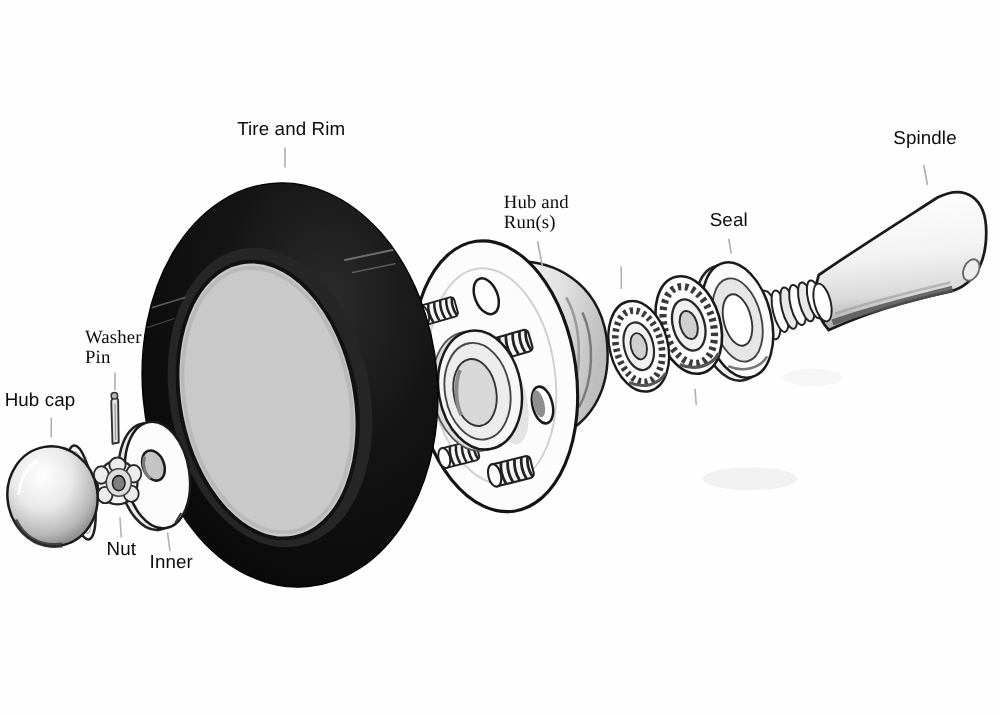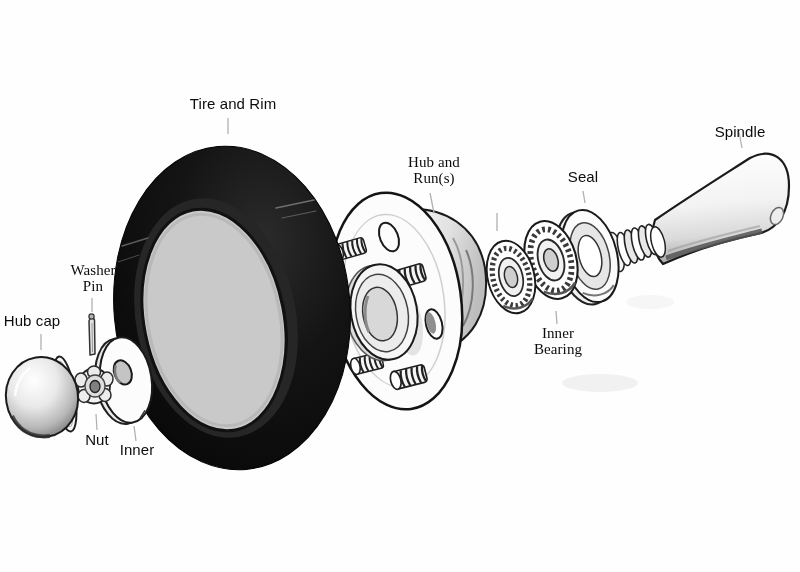--- a/index.html
+++ b/index.html
@@ -10,21 +10,21 @@
     overflow:hidden;
     font-family:"Liberation Sans", sans-serif;
   }
   .stage svg{position:absolute;left:0;top:0;}
   .lbl{
     position:absolute;
     transform:translateX(-50%);
     font-size:15px;
     line-height:16px;
     color:#0c0c0c;
-    text-align:center;
+    text-align:left;
     white-space:nowrap;
     letter-spacing:.1px;
   }
   .lbl.wrap{white-space:normal;font-family:Liberation Serif, serif;}
 </style>
 </head>
 <body>
 
 <div class="stage">
 
@@ -196,19 +196,18 @@
       <line x1="41" y1="334" x2="41" y2="350"></line>
       <line x1="97" y1="430" x2="96" y2="414"></line>
       <line x1="136" y1="441" x2="134" y2="426"></line>
       <line x1="557" y1="324" x2="556" y2="311"></line>
     </g>
   </svg>
 
   <div class="lbl" style="left:233px;top:96px;">Tire and Rim</div>
   <div class="lbl wrap" style="left:434px;top:154px;width:62px;">Hub and Run(s)</div>
   <div class="lbl" style="left:583px;top:169px;">Seal</div>
-  <div class="lbl" style="left:740px;top:124px;">Spindle</div>
+  <div class="lbl" style="left:740px;top:103px;">Spindle</div>
   <div class="lbl wrap" style="left:93px;top:262px;width:50px;">Washer Pin</div>
   <div class="lbl" style="left:32px;top:313px;">Hub cap</div>
   <div class="lbl" style="left:97px;top:432px;">Nut</div>
   <div class="lbl" style="left:137px;top:442px;">Inner</div>
-  <div class="lbl wrap" style="left:558px;top:325px;width:60px;">Inner Bearing</div>
 </div>
 
 </body></html>

